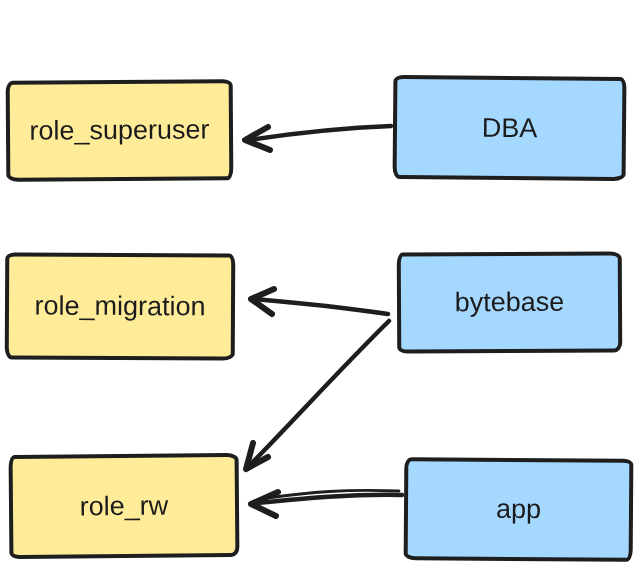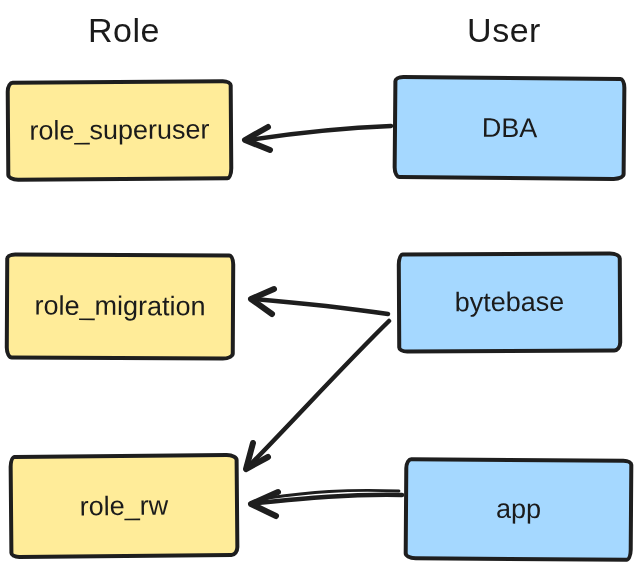--- a/index.html
+++ b/index.html
@@ -63,23 +63,21 @@
   }
   .shaft{stroke-width:4.5px;}
   .shaft-thin{stroke-width:2.8px;}
   .head{stroke-width:6px;}
 </style>
 </head>
 <body>
 
 <div id="canvas">
 
-  <div class="col-title" id="title-role">Role</div>
 
-  <div class="col-title" id="title-user">User</div>
 
   <div class="node role w1" id="node-role_superuser">
     <span>role_superuser</span>
   </div>
 
   <div class="node role w2" id="node-role_migration">
     <span>role_migration</span>
   </div>
 
   <div class="node role w3" id="node-role_rw">

